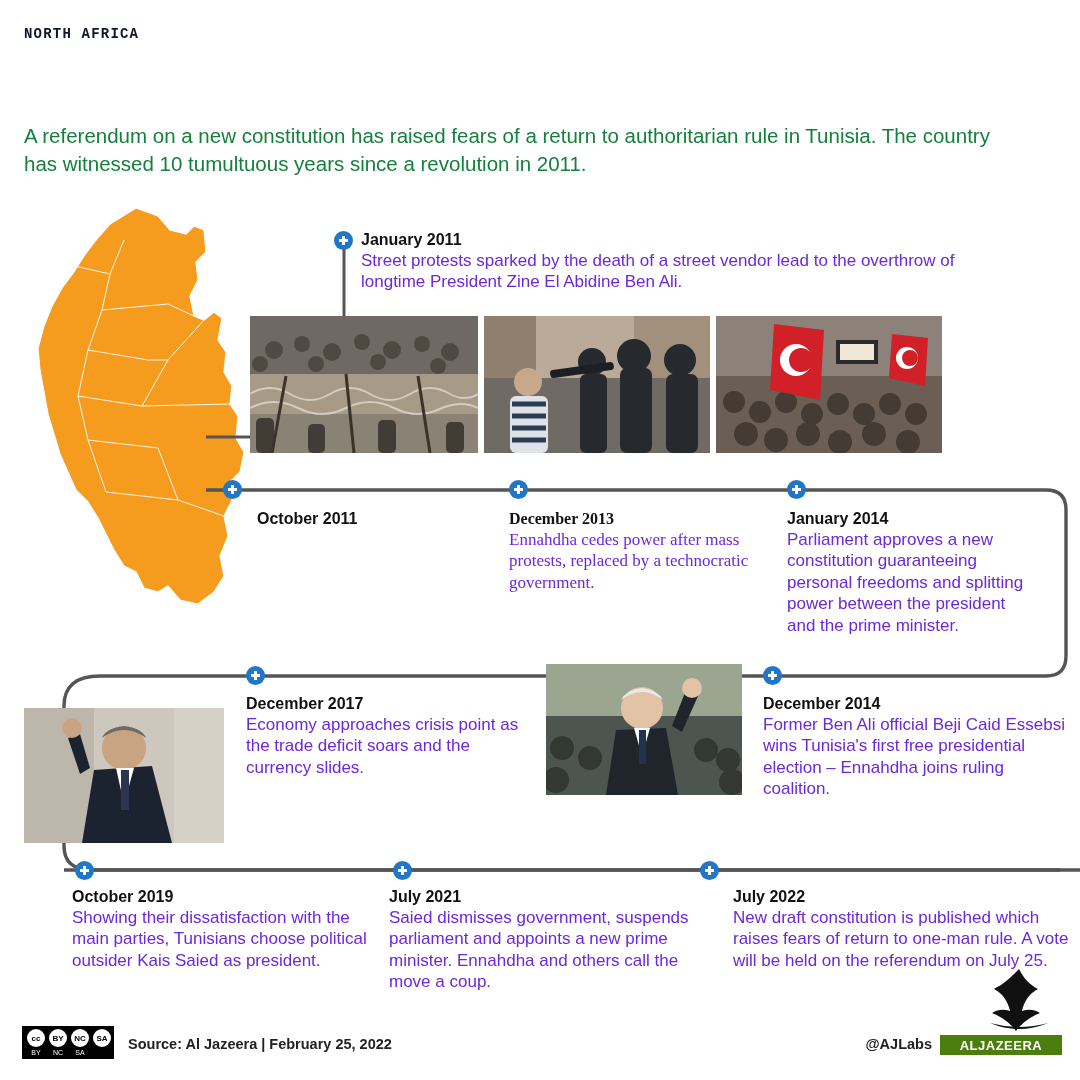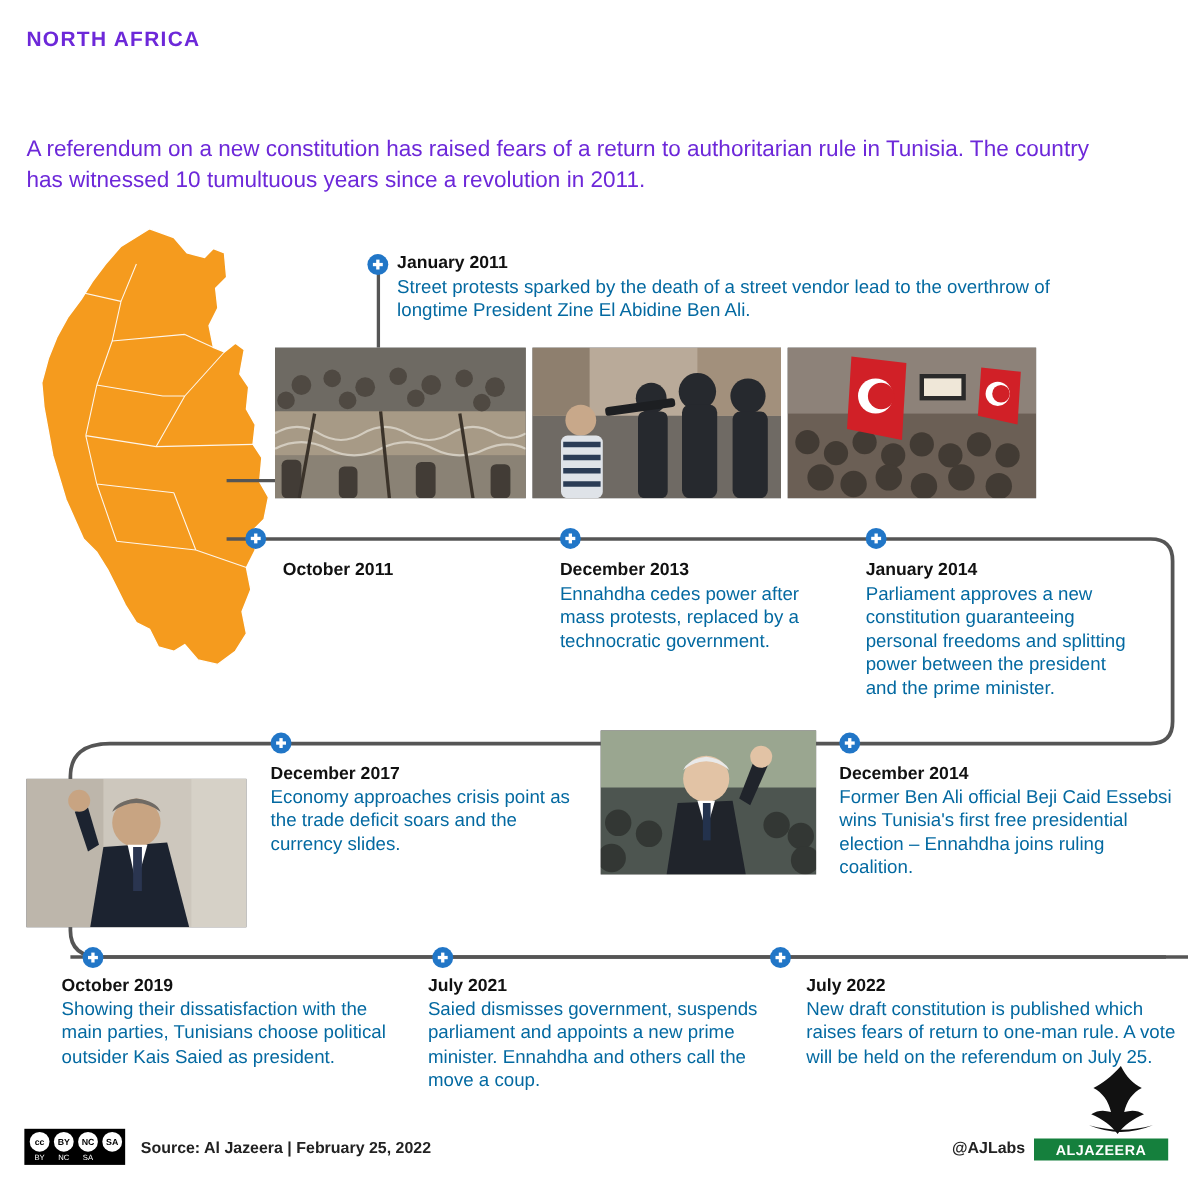--- a/index.html
+++ b/index.html
@@ -10,31 +10,32 @@
     font-family:"Liberation Sans", sans-serif;
     color:#111;
     position:relative;
     overflow:hidden;
   }
   .wrap { position:absolute; inset:0; }
 
   
   .kicker {
     position:absolute; left:24px; top:26px;
-    font-size:19px; font-weight:bold; letter-spacing:1.2px;
-    color:#6d28d9;
+    font-size:14px; font-weight:bold; letter-spacing:1.2px;
+    color:#0f172a;
+    font-family:Liberation Mono, monospace;
   }
   .title {
     position:absolute; left:22px; top:54px;
     font-size:50px; font-weight:bold; color:#f07d1a;
     letter-spacing:-0.5px;
   }
   .standfirst {
     position:absolute; left:24px; top:122px; width:1000px;
-    font-size:20.5px; line-height:1.35; color:#6d28d9;
+    font-size:20.5px; line-height:1.35; color:#15803d;
   }
 
   
   .map { position:absolute; left:18px; top:200px; width:250px; height:420px; }
 
   
   .tl { position:absolute; left:0; top:0; width:1080px; height:1080px; pointer-events:none; }
 
   
   .node {
@@ -45,42 +46,42 @@
   .node::before {
     content:""; position:absolute; width:9px; height:2.6px; background:#fff;
   }
   .node::after {
     content:""; position:absolute; width:2.6px; height:9px; background:#fff;
   }
 
   
   .ev { position:absolute; }
   .ev .date { font-size:16px; font-weight:bold; color:#111; margin-bottom:1px; }
-  .ev .desc { font-size:17px; line-height:1.26; color:#0369a1; }
+  .ev .desc { font-size:17px; line-height:1.26; color:#6d28d9; }
 
   
   .photo { position:absolute; overflow:hidden; background:#666; }
   .photo canvas, .photo svg { display:block; width:100%; height:100%; }
 
   
   .cc { position:absolute; left:22px; top:1026px; width:92px; height:33px; }
   .source {
     position:absolute; left:128px; top:1044px;
     font-size:14.5px; font-weight:bold; color:#222;
     transform:translateY(-50%);
   }
   .handle {
     position:absolute; right:148px; top:1044px;
     font-size:14.5px; font-weight:bold; color:#222;
     transform:translateY(-50%);
     margin-left:36px;
   }
   .aj-logo {
     position:absolute; right:18px; top:1035px;
-    width:122px; height:20px; background:#15803d;
+    width:122px; height:20px; background:#4d7c0f;
     display:flex; align-items:center; justify-content:center;
   }
   .aj-logo span { color:#fff; font-size:13px; font-weight:bold; letter-spacing:0.5px; }
   .aj-mark { position:absolute; right:22px; top:965px; width:78px; height:70px; }
 </style>
 </head>
 <body>
 
 <div class="wrap">
 
@@ -219,21 +220,21 @@
       <rect x="124" y="28" width="34" height="16" fill="#efe7d8"></rect>
     </svg>
   </div>
 
   <div class="node" style="left:223px; top:480px;"></div>
   <div class="ev" style="left:213px; top:510px; width:275px;margin-left:44px;">
     <div class="date">October 2011</div>
   </div>
 
   <div class="node" style="left:509px; top:480px;"></div>
-  <div class="ev" style="left:509px; top:510px; width:260px;">
+  <div class="ev" style="left:509px; top:510px; width:260px;font-family:Liberation Serif, serif;">
     <div class="date">December 2013</div>
     <div class="desc">Ennahdha cedes power after mass protests, replaced by a technocratic government.</div>
   </div>
 
   <div class="node" style="left:787px; top:480px;"></div>
   <div class="ev" style="left:787px; top:510px; width:250px;">
     <div class="date">January 2014</div>
     <div class="desc">Parliament approves a new constitution guaranteeing personal freedoms and splitting power between the president and the prime minister.</div>
   </div>
 
@@ -281,21 +282,21 @@
       <circle cx="100" cy="40" r="22" fill="#c8a482"></circle>
       <path d="M78 30 Q100 14 122 30 Q118 20 100 18 Q82 20 78 30 Z" fill="#6f6a64"></path>
       <path d="M92 60 L100 96 L110 60 Z" fill="#ffffff"></path>
       <rect x="97" y="62" width="8" height="40" fill="#2a3550"></rect>
       <path d="M66 60 L56 26 L44 30 L56 66 Z" fill="#1c2330"></path>
       <circle cx="48" cy="20" r="10" fill="#c8a482"></circle>
     </svg>
   </div>
 
   <div class="node" style="left:75px; top:861px;"></div>
-  <div class="ev" style="left:56px; top:888px; width:310px;">
+  <div class="ev" style="left:72px; top:888px; width:310px;">
     <div class="date">October 2019</div>
     <div class="desc">Showing their dissatisfaction with the main parties, Tunisians choose political outsider Kais Saied as president.</div>
   </div>
 
   <div class="node" style="left:393px; top:861px;"></div>
   <div class="ev" style="left:389px; top:888px; width:300px;">
     <div class="date">July 2021</div>
     <div class="desc">Saied dismisses government, suspends parliament and appoints a new prime minister. Ennahdha and others call the move a coup.</div>
   </div>
 

